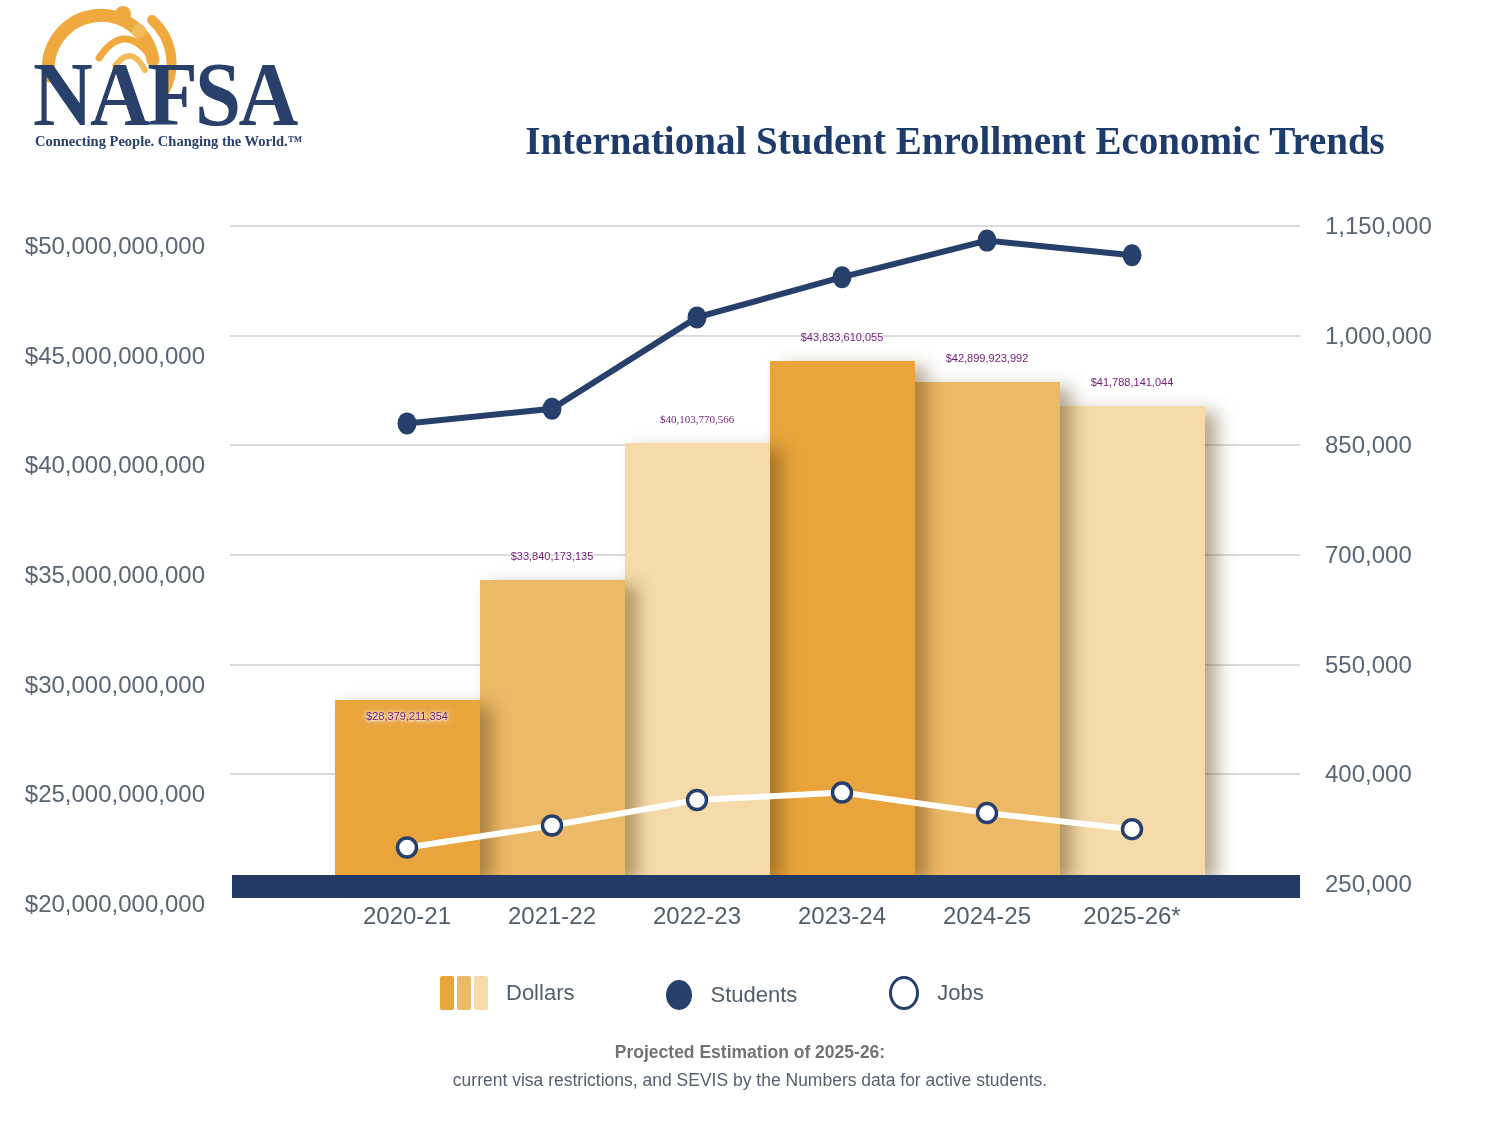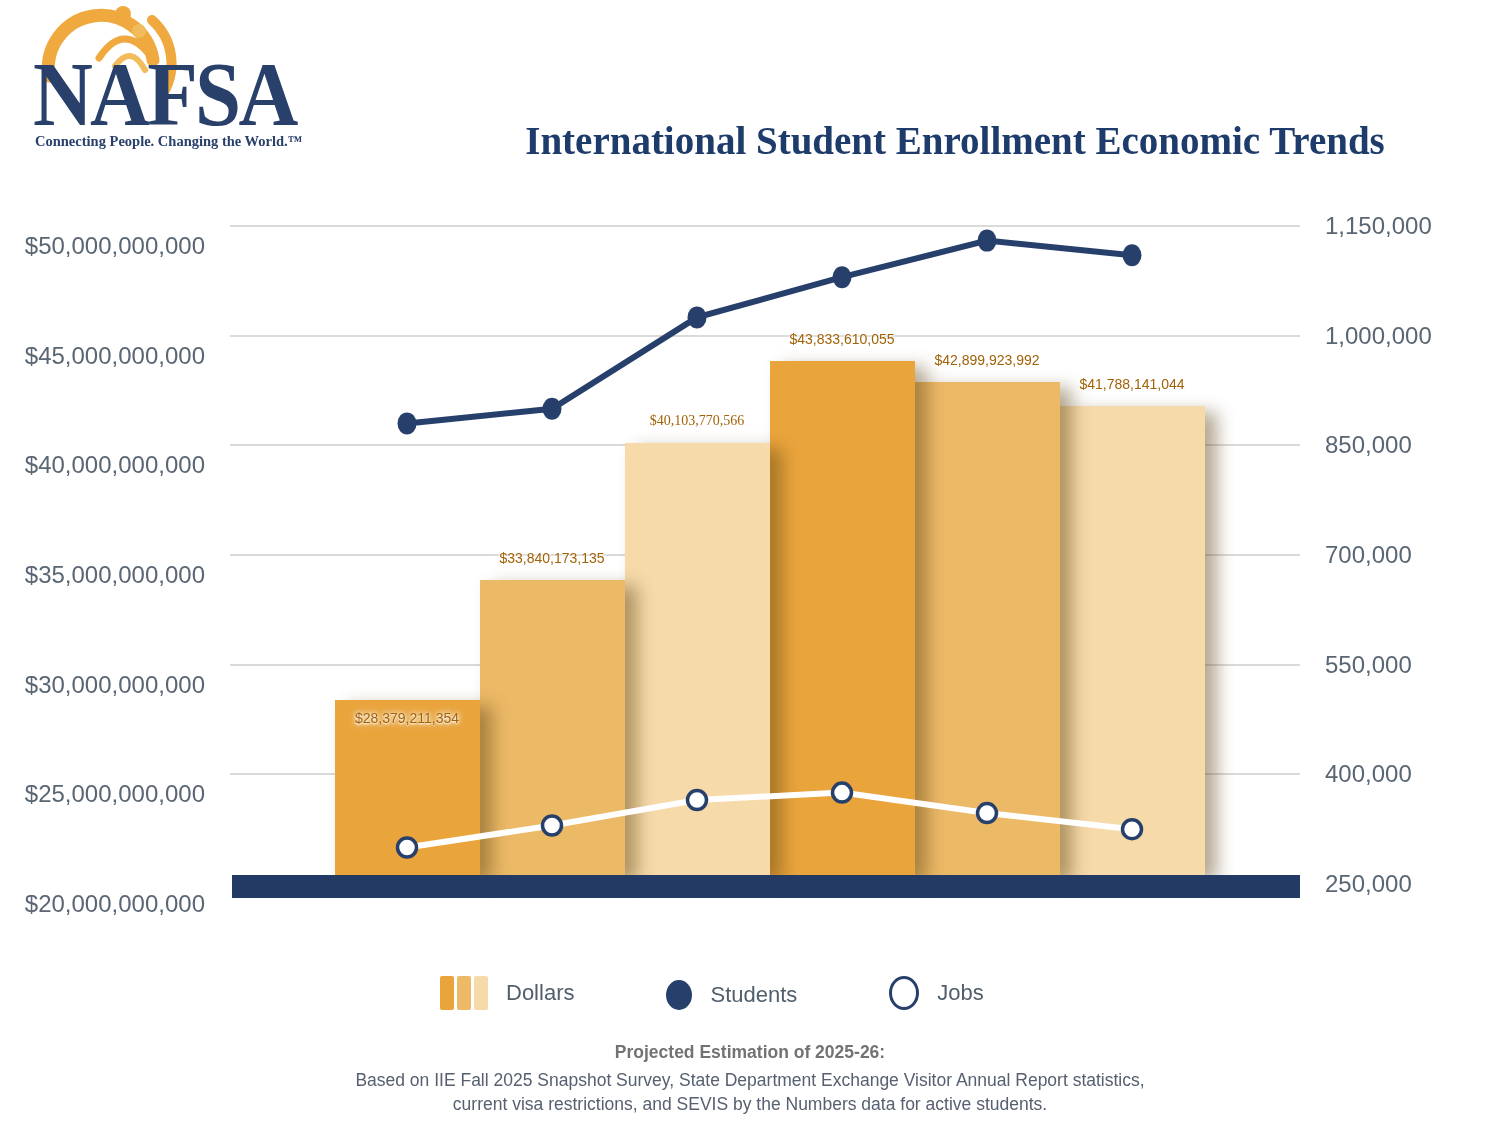--- a/index.html
+++ b/index.html
@@ -17,21 +17,21 @@
   .title{position:absolute;left:430px;top:92px;width:1050px;text-align:center;
         font-family:"Liberation Serif",serif;font-weight:bold;font-size:39px;color:#1E3C6B;
         white-space:nowrap;}
 
   
   .plot{position:absolute;left:230px;top:226px;width:1070px;height:658px;}
   .gridline{position:absolute;left:0;width:100%;height:2px;background:#DADADA;z-index:0;}
   .baseline{position:absolute;left:2px;width:1068px;top:649px;height:23px;background:#223A64;z-index:8;}
   .bar{position:absolute;width:145px;box-shadow:12px 6px 16px rgba(92,64,16,0.45);}
   .bar-value-label{position:absolute;transform:translateX(-50%);white-space:nowrap;z-index:9;
-        font-size:14px;font-weight:500;color:#a16207;
+        font-size:11px;font-weight:500;color:#701a75;
         text-shadow:0 0 4px #fff,0 0 8px #fff,0 1px 2px #fff;}
   .lines{position:absolute;left:0;top:0;z-index:10;overflow:visible;}
   .y-axis-left{position:absolute;left:0;top:226px;width:205px;height:700px;}
   .y-axis-right{position:absolute;left:1325px;top:226px;width:175px;height:700px;}
   .y-tick-left,.y-tick-right{position:absolute;font-size:24px;color:#5A6673;line-height:30px;white-space:nowrap;}
   .y-tick-left{right:0;text-align:center;margin-top:20px;}
   .y-tick-right{left:0;text-align:left;}
   .x-labels{position:absolute;left:230px;top:902px;width:1070px;height:36px;}
   .x-tick-label{position:absolute;transform:translateX(-50%);font-size:24px;color:#515E6B;white-space:nowrap;}
 
@@ -119,20 +119,28 @@
       </svg>
     <div class="baseline" style="background: rgb(34, 58, 100);"></div>
   <div class="bar-value-label" style="left: 177px; top: 444.216px; margin-top: 40px;">$28,379,211,354</div>
       <div class="bar-value-label" style="left: 322px; top: 324.439px;">$33,840,173,135</div>
       <div class="bar-value-label" style="left: 467px; top: 187.057px; font-family: Liberation Serif, serif;">$40,103,770,566</div>
       <div class="bar-value-label" style="left: 612px; top: 105.249px;">$43,833,610,055</div>
       <div class="bar-value-label" style="left: 757px; top: 125.728px;">$42,899,923,992</div>
       <div class="bar-value-label" style="left: 902px; top: 150.113px;">$41,788,141,044</div>
     </div>
 
+  <div class="x-labels">
+      <div class="x-tick-label" style="left: 177px;">2020-21</div>
+      <div class="x-tick-label" style="left: 322px;">2021-22</div>
+      <div class="x-tick-label" style="left: 467px;">2022-23</div>
+      <div class="x-tick-label" style="left: 612px;">2023-24</div>
+      <div class="x-tick-label" style="left: 757px;">2024-25</div>
+      <div class="x-tick-label" style="left: 902px;">2025-26*</div>
+    </div>
 
   <div class="legend">
     <div class="legend-item">
       <span class="swatch-bars">
         <span class="sb sb1" style="background: rgb(233, 164, 60);"></span>
         <span class="sb sb2" style="background: rgb(236, 185, 103);"></span>
         <span class="sb sb3" style="background: rgb(246, 218, 169);"></span>
       </span>
       <span class="legend-label">Dollars</span>
     </div>
@@ -141,17 +149,16 @@
       <span class="legend-label">Students</span>
     </div>
     <div class="legend-item">
       <span class="dot-open" style="border-color: rgb(39, 64, 107);"></span>
       <span class="legend-label">Jobs</span>
     </div>
   </div>
 
   <div class="footnote">
     <div class="footnote-heading">Projected Estimation of 2025-26:</div>
-    <div class="footnote-line">Based on IIE Fall 2025 Snapshot Survey, State Department Exchange Visitor Annual Report statistics,</div>
     <div class="footnote-line">current visa restrictions, and SEVIS by the Numbers data for active students.</div>
   </div>
 
 </div>
 
 </body></html>

